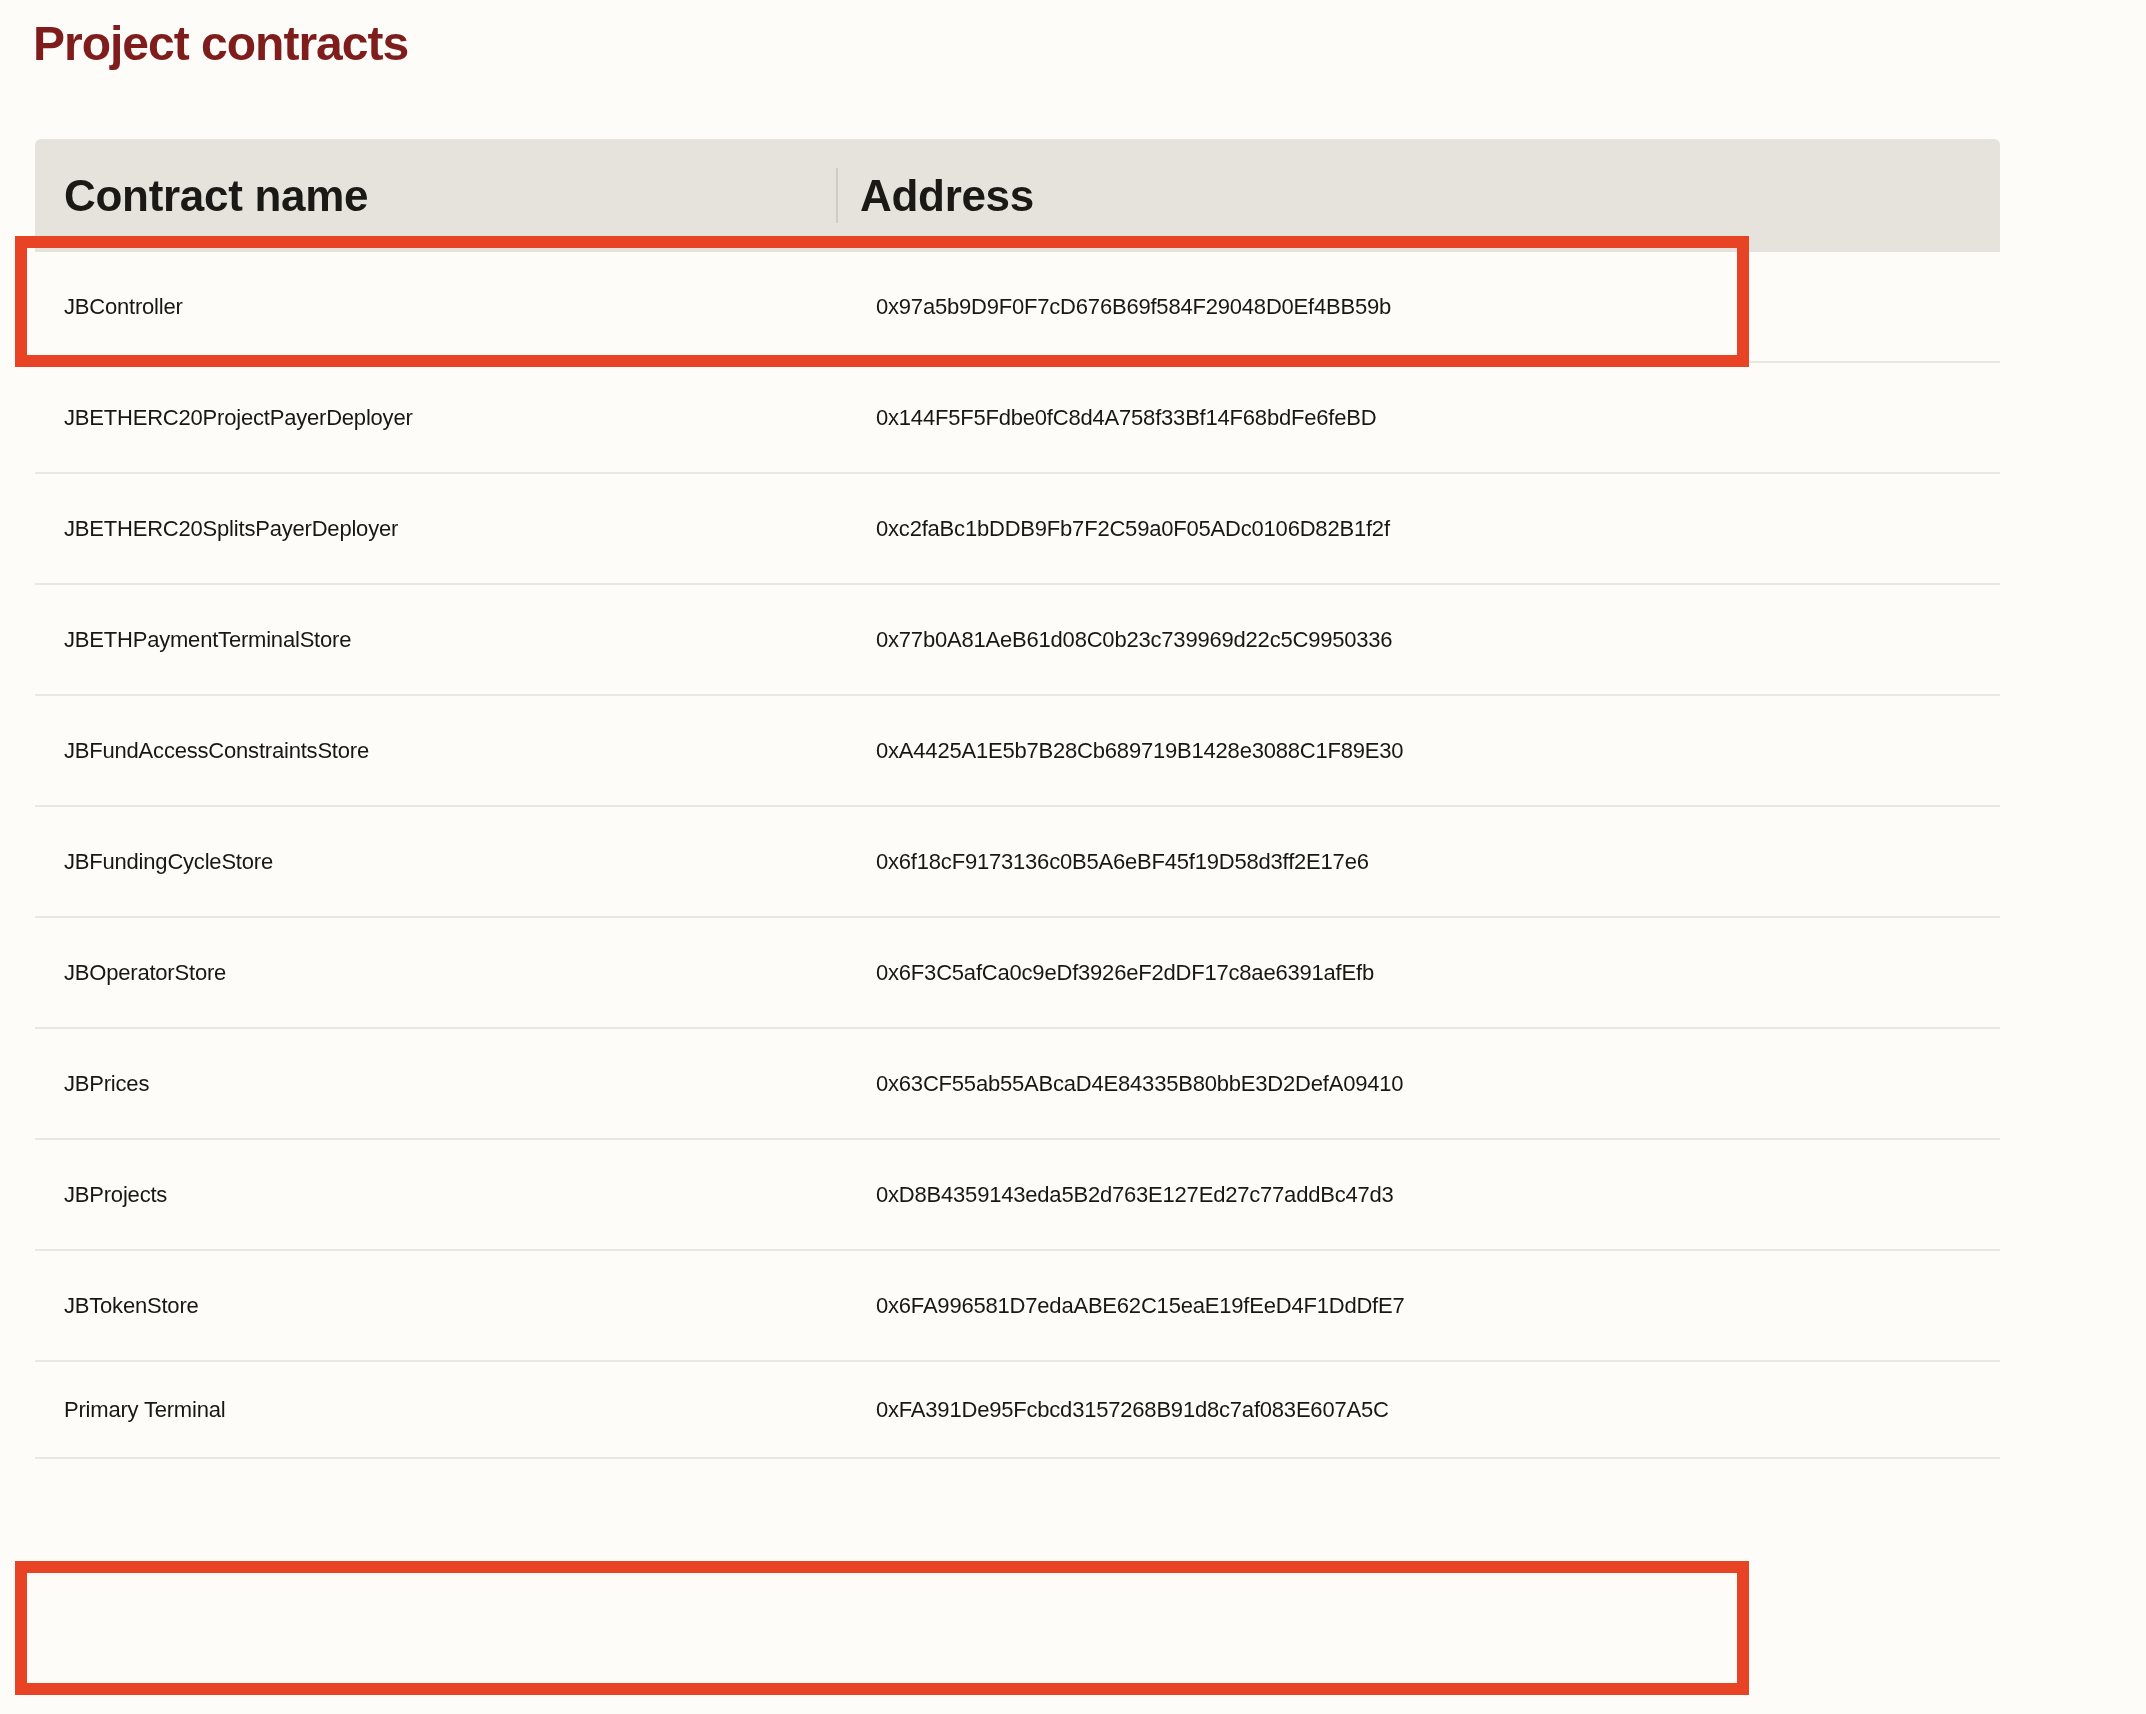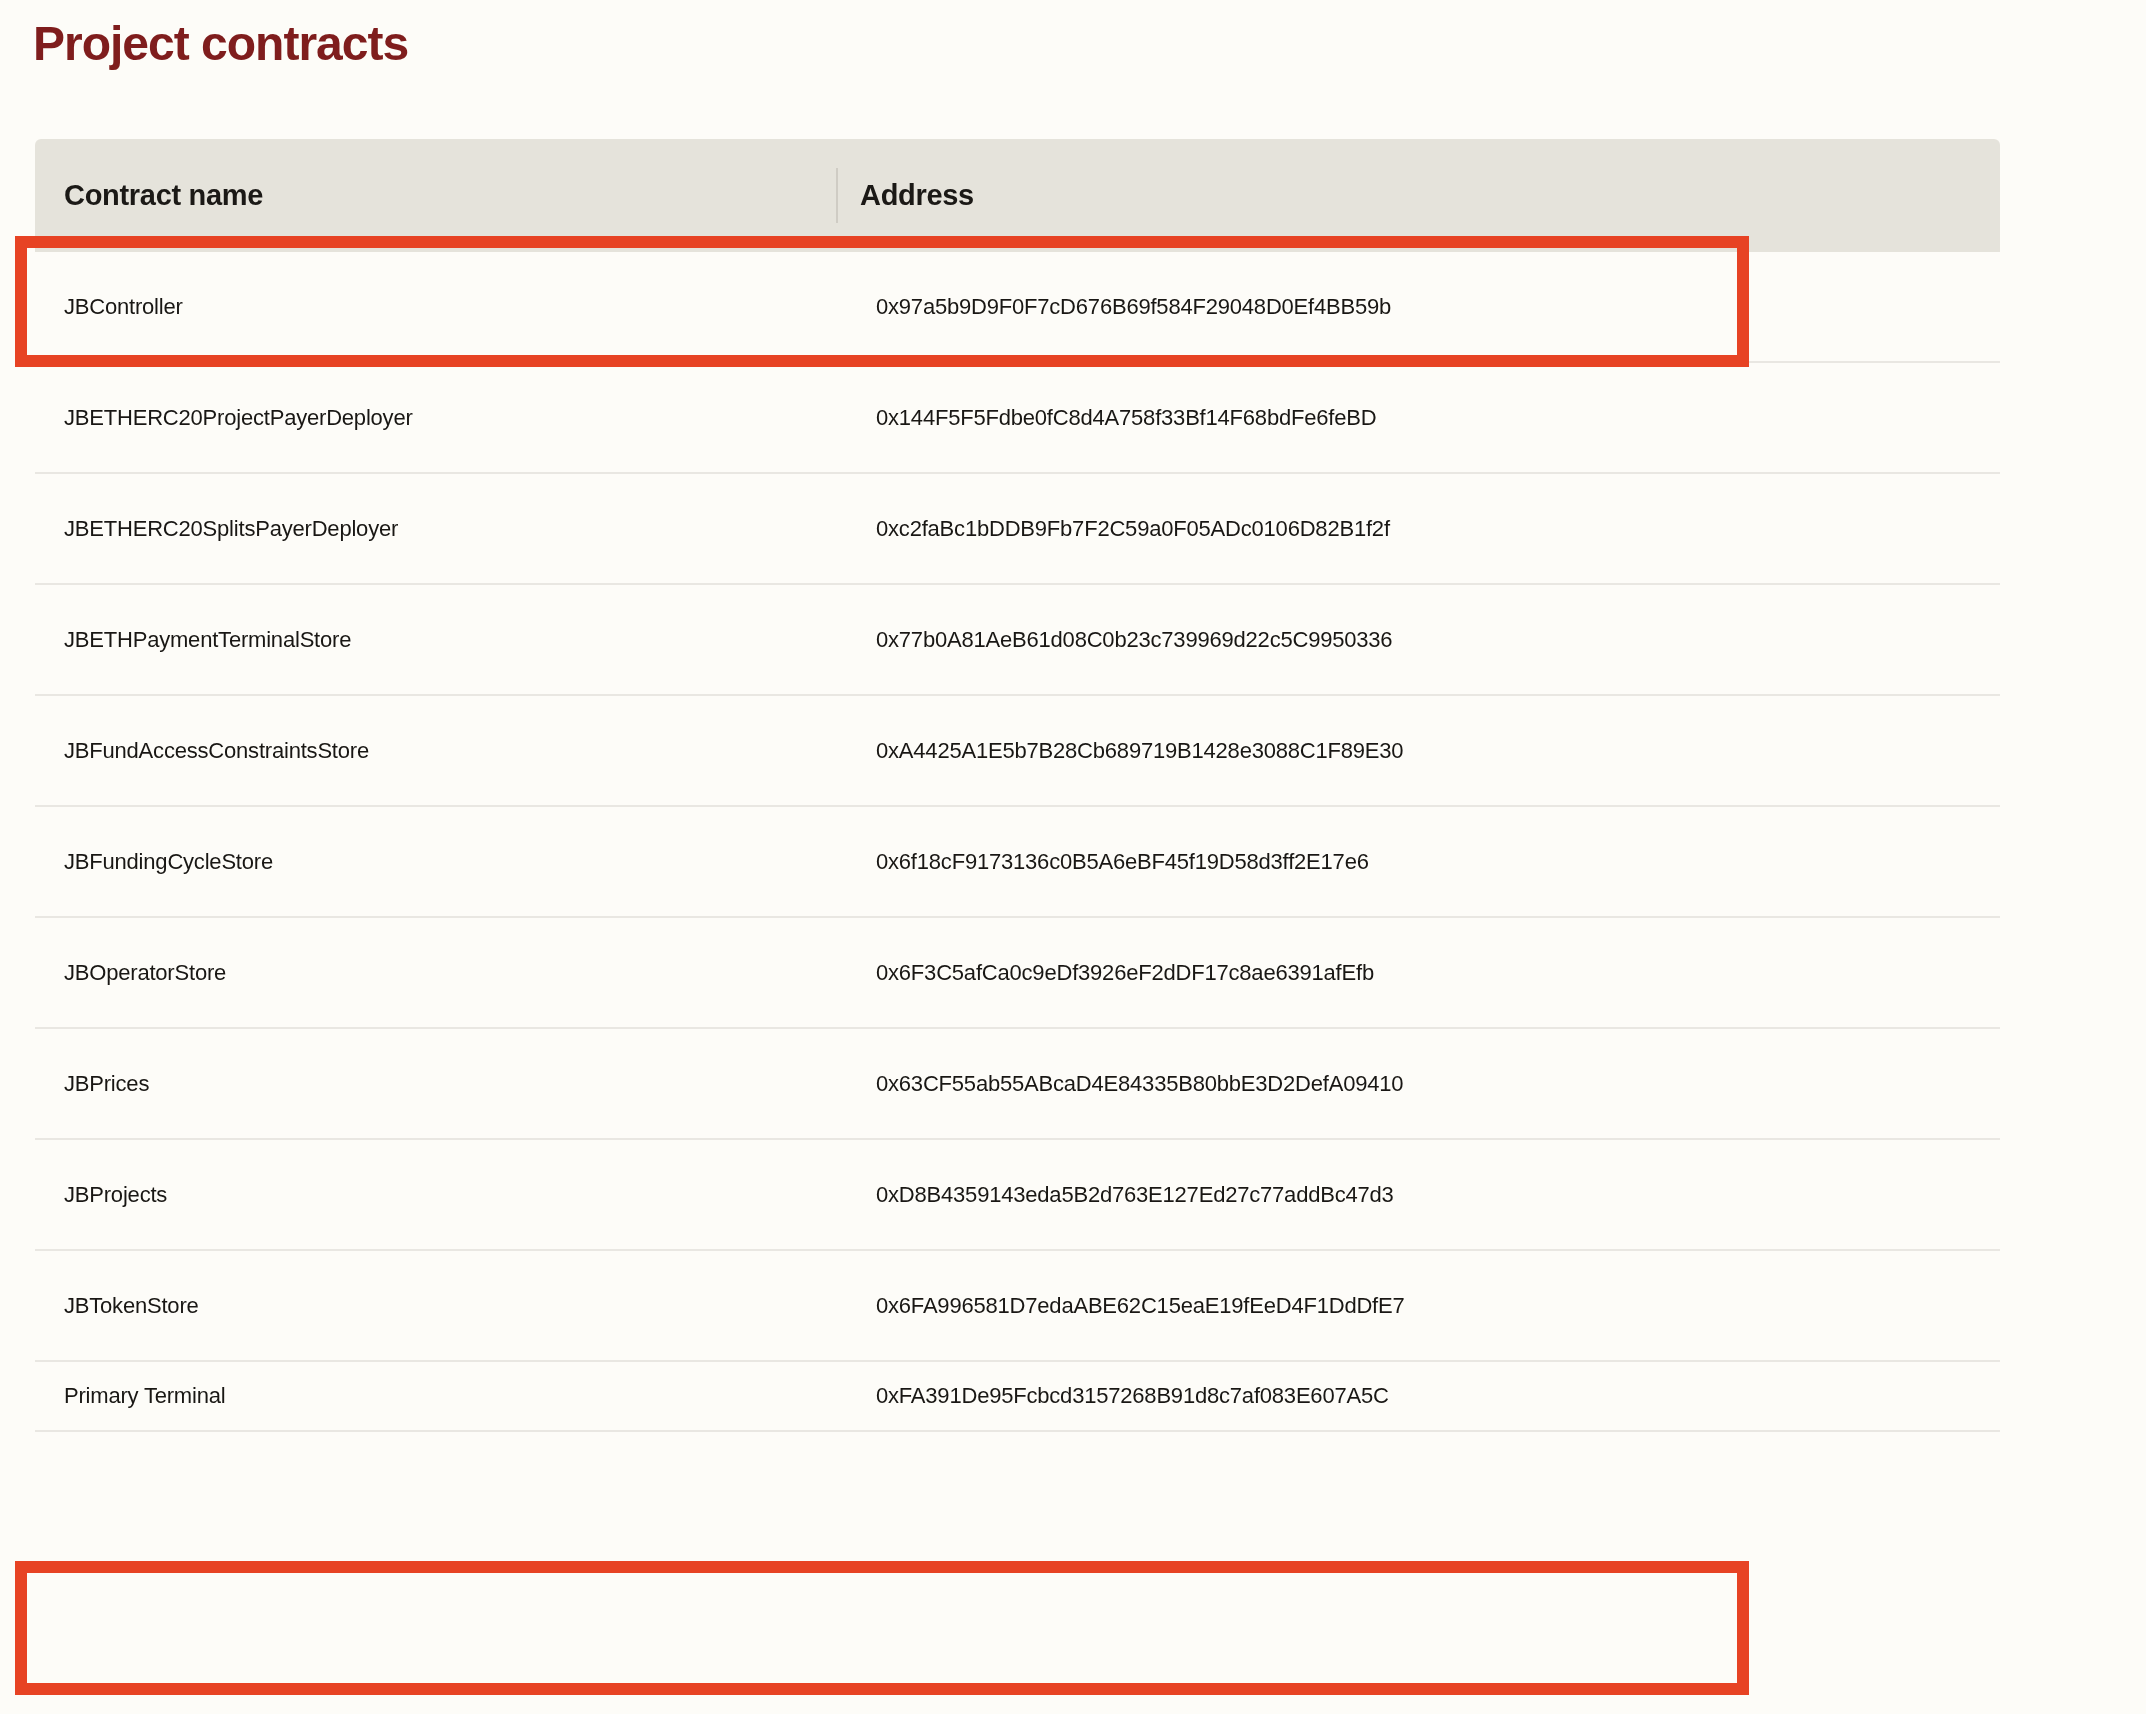--- a/index.html
+++ b/index.html
@@ -27,42 +27,42 @@
   .table-header {
     position: relative;
     display: grid;
     grid-template-columns: 801px 1164px;
     align-items: center;
     height: 113px;
     background: #E5E3DB;
     border-radius: 6px 6px 0 0;
   }
   .table-header .th {
-    font-size: 29px;
+    font-size: 44px;
     font-weight: 700;
     letter-spacing: -0.3px;
     color: #1B1916;
   }
   .th-name { padding-left: 29px; }
   .th-address { padding-left: 24px; }
   .col-divider {
     position: absolute;
     left: 801px; top: 29px;
     width: 2px; height: 55px;
     background: #CFCCC4;
   }
   .rows .row {
     display: grid;
     grid-template-columns: 801px 1164px;
     align-items: center;
     height: 111px;
     border-bottom: 2px solid #E9E7E2;
     background: transparent;
   }
-  .rows .row:last-child { height: 70px; }
+  .rows .row:last-child { height: 97px; }
   .cell {
     font-size: 22px;
     font-weight: 400;
     letter-spacing: -0.2px;
     color: #191714;
     white-space: nowrap;
   }
   .cell-name { padding-left: 29px; }
   .cell-address { padding-left: 40px; }
   .highlight-box {

